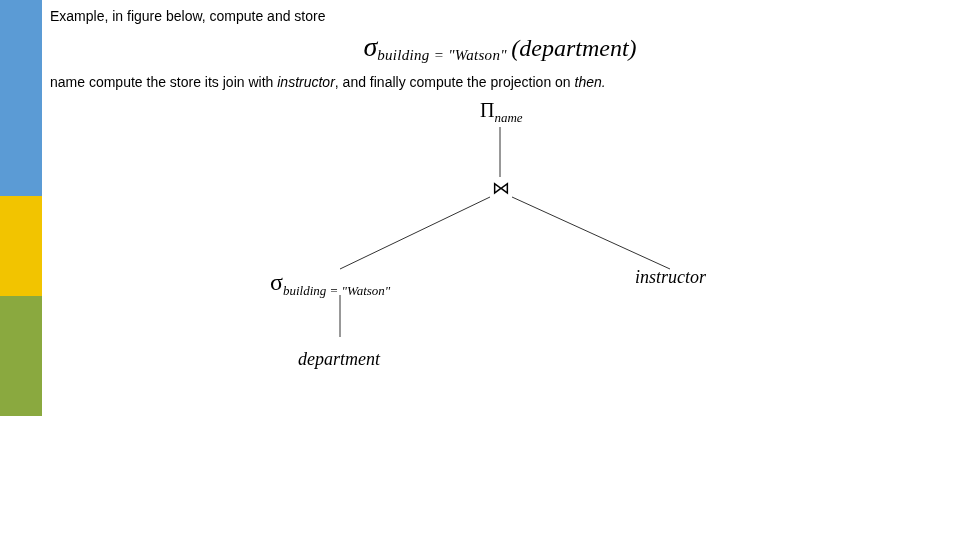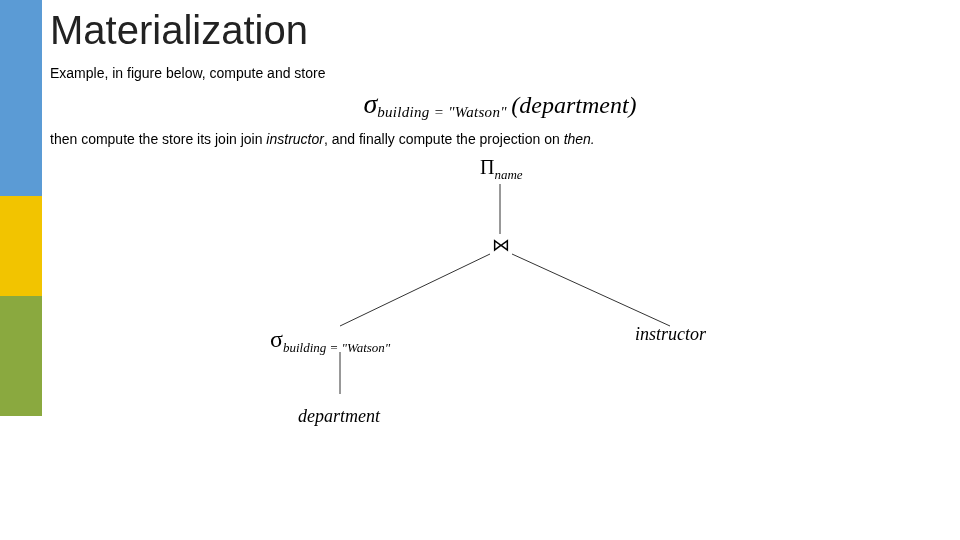--- a/index.html
+++ b/index.html
@@ -87,31 +87,30 @@
 </style>
 </head>
 <body>
 
 <div class="stripe stripe-blue"></div>
 <div class="stripe stripe-yellow"></div>
 <div class="stripe stripe-green"></div>
 
 <div class="slide">
 
-  <h1 class="page-title">Materialization</h1>
 
   <p class="body">Example, in figure below, compute and store</p>
 
   <div class="formula">
     <span class="sigma">σ</span><span class="subscript">building = "Watson"</span>
     <span class="relpart">(department)</span>
   </div>
 
   <p class="body">
-    <span>then compute the store its join join </span><span class="ital">instructor</span><span>, and finally compute the projection on </span><span class="ital">then.</span>
+    <span>name compute the store its join with </span><span class="ital">instructor</span><span>, and finally compute the projection on </span><span class="ital">then.</span>
   </p>
 
   <div class="tree">
     <svg class="edges" viewBox="0 0 520 280">
       <line x1="260" y1="28" x2="260" y2="78" stroke="#333" stroke-width="1"></line>
       <line x1="250" y1="98" x2="100" y2="170" stroke="#333" stroke-width="1"></line>
       <line x1="272" y1="98" x2="430" y2="170" stroke="#333" stroke-width="1"></line>
       <line x1="100" y1="196" x2="100" y2="238" stroke="#333" stroke-width="1"></line>
     </svg>
 

